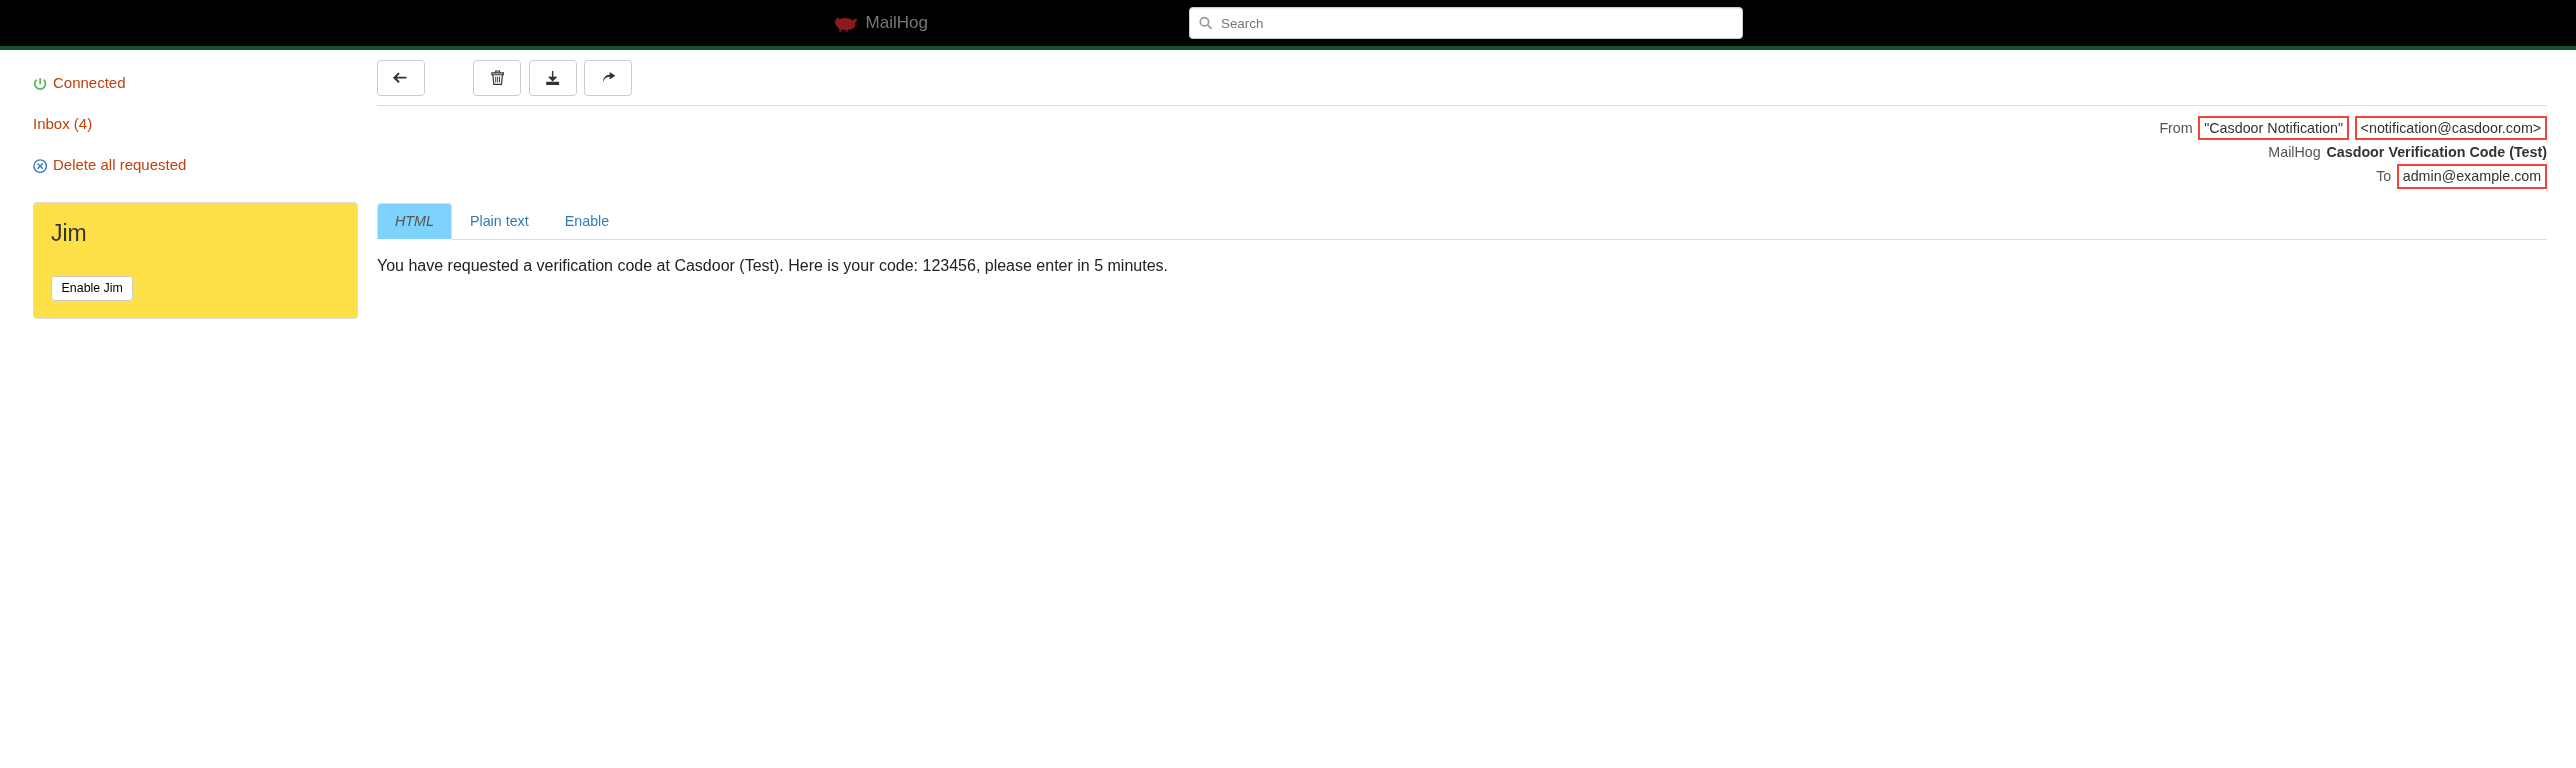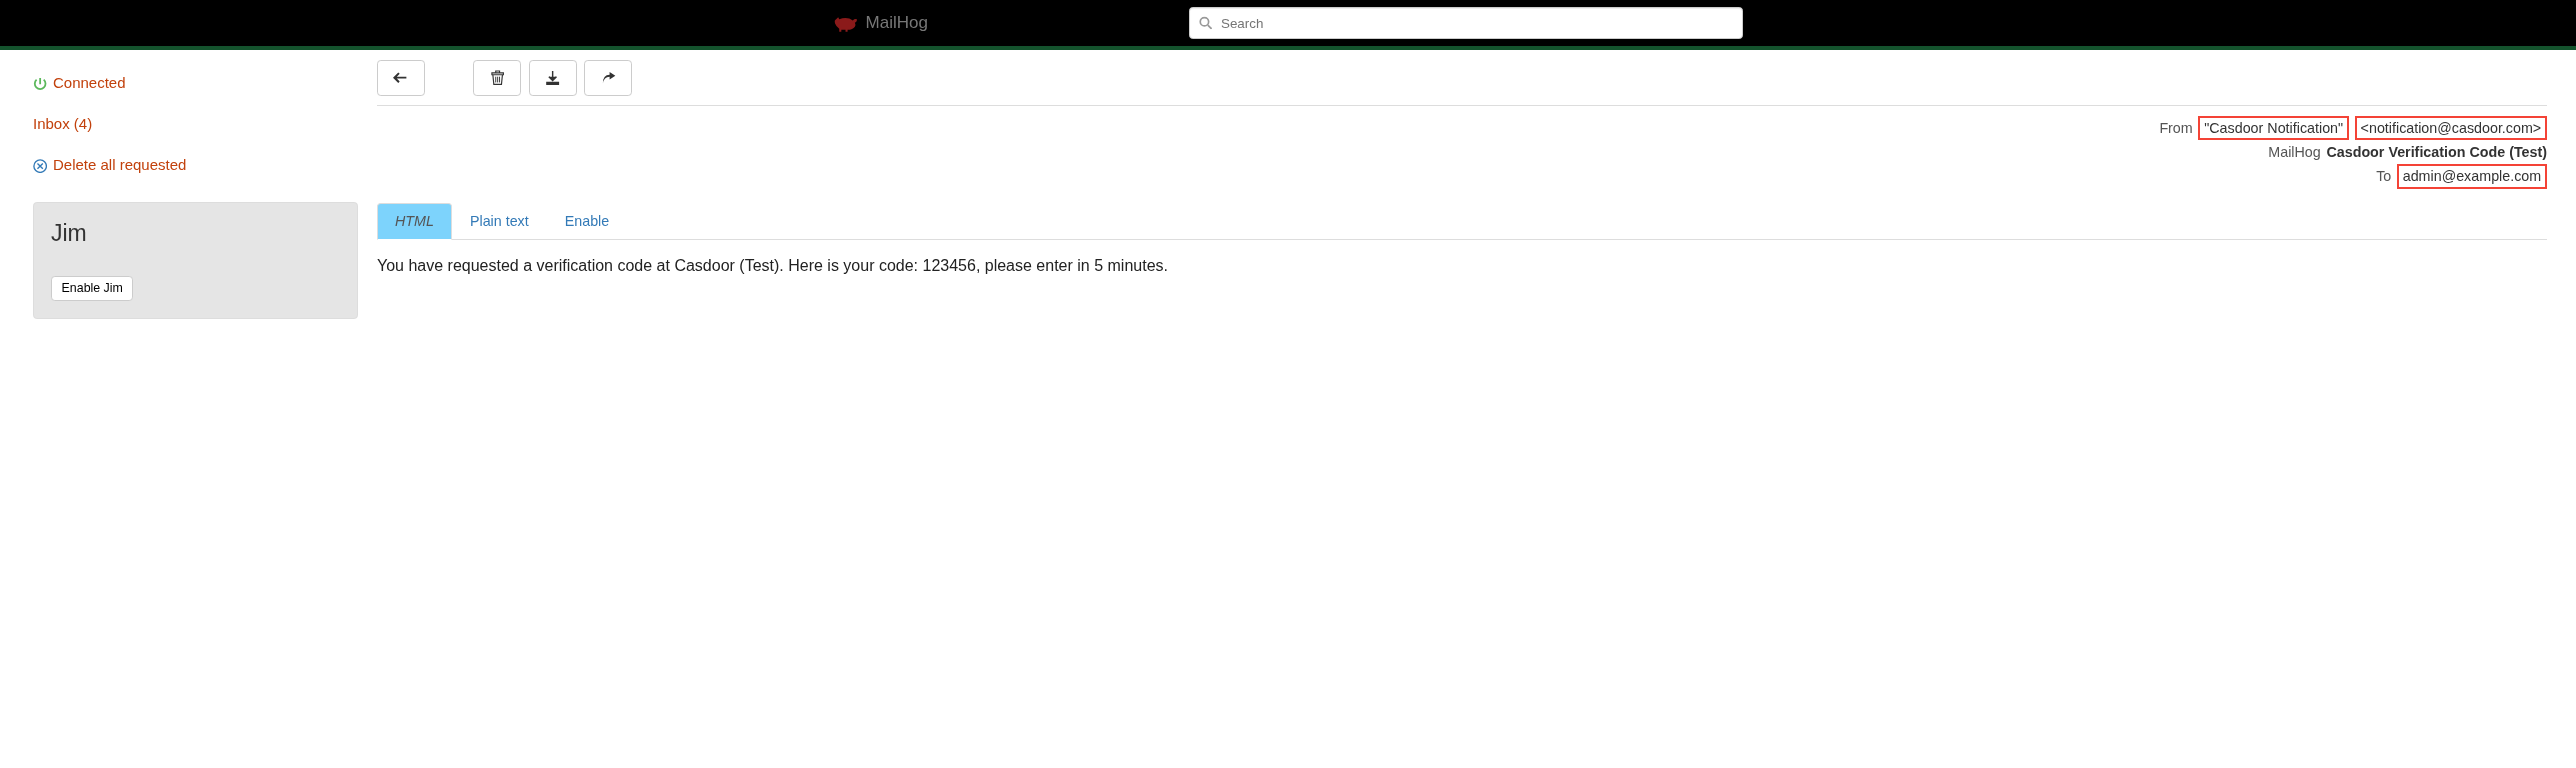--- a/index.html
+++ b/index.html
@@ -67,21 +67,21 @@
     font-size: 15px;
     margin-bottom: 24px;
     cursor: pointer;
   }
   .sidebar-link .icon { width: 14.3px; height: 14.3px; margin-right: 5.7px; }
   .status-icon { color: #5cb85c; }
   
   .jim-panel {
     border: 1px solid #ddd;
     border-radius: 3.8px;
-    background: #e5e5e5;
+    background: #fde047;
     padding: 17px;
     margin-top: 29px;
     width: 325px;
   }
   .jim-panel h3 { font-size: 23px; font-weight: 500; color: #333; margin-bottom: 14.3px; }
   .jim-panel p { font-size: 13.4px; color: #333; line-height: 1.5; }
   .jim-panel a { color: #337ab7; text-decoration: none; }
   .jim-panel button {
     margin-top: 14.3px;
     padding: 4.8px 9.6px;

